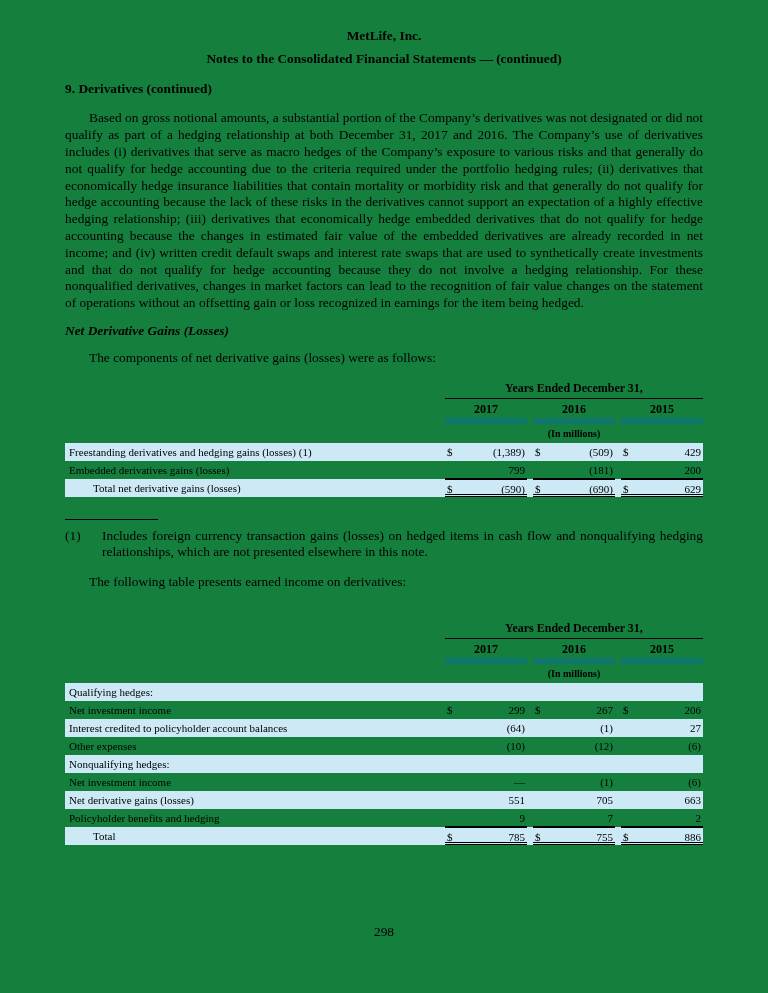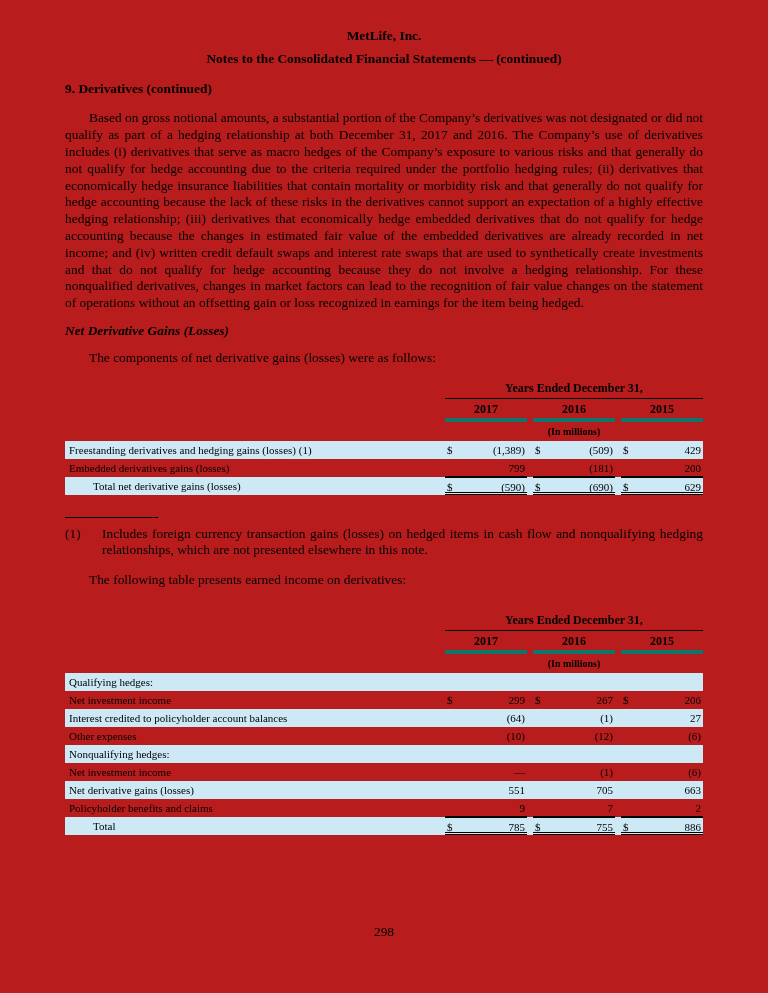--- a/index.html
+++ b/index.html
@@ -7,21 +7,21 @@
   body {
     background: #ffffff;
     font-family: "Liberation Serif", "DejaVu Serif", serif;
     color: #000;
   }
   .page {
     position: relative;
     width: 768px;
     height: 993px;
     margin: 0 auto;
-    background: #b91c1c;
+    background: #15803d;
     padding: 28px 65px 0 65px;
     font-size: 13.4px;
     line-height: 16.8px;
   }
   .company-name { text-align: center; font-weight: bold; margin-bottom: 6px; }
   .doc-title { text-align: center; font-weight: bold; margin-bottom: 13px; }
   .section-heading { font-weight: bold; margin-bottom: 13px; }
   .intro-paragraph {
     text-align: justify;
     text-indent: 24px;
@@ -35,21 +35,21 @@
   .thead { display: flex; margin-bottom: 2px; }
   .thead .spacer { flex: 1; }
   .numarea { width: 264px; padding-left: 6px; }
   .period-line {
     text-align: center; font-weight: bold; font-size: 12px; line-height: 14px;
     border-bottom: 1px solid #000; padding-bottom: 3px;
   }
   .year-cells { display: flex; gap: 6px; margin-top: 1px; }
   .year-cell {
     width: 82px; text-align: center; font-weight: bold; font-size: 12px;
-    line-height: 14px; border-bottom: 4px solid #0f766e; padding: 2px 0 2px 0;
+    line-height: 14px; border-bottom: 6px solid #0f766e; padding: 2px 0 2px 0;
   }
   .units-line {
     text-align: center; font-weight: bold; font-size: 10px; line-height: 14px;
     padding-top: 3px;
   }
   .trow { display: flex; height: 18px; line-height: 18px; font-size: 11px; }
   .trow.shaded { background: var(--row-highlight); }
   .tlabel { flex: 1; padding-left: 4px; white-space: nowrap; overflow: hidden; }
   .tlabel.indent { padding-left: 28px; }
   .tgroup { width: 82px; margin-left: 6px; display: flex; height: 100%; }
@@ -59,21 +59,21 @@
   .trow.rule-total .tgroup { border-top: 1px solid #000; border-bottom: 3px double #000; }
 
   
   .footnote-divider {
     width: 93px; border-top: 1px solid #000; margin-top: 22px; margin-bottom: 8px;
   }
   .footnote { display: flex; margin-bottom: 13px; }
   .footnote .fn-marker { width: 37px; flex: 0 0 37px; }
   .footnote .fn-text { flex: 1; text-align: justify; }
 
-  .t2-leadin { text-indent: 24px; margin-bottom: 24px; }
+  .t2-leadin { text-indent: 24px; margin-bottom: 30px; }
 
   .page-number { position: absolute; bottom: 52px; left: 0; right: 0; text-align: center; }
 </style>
 </head>
 <body>
 
 <div class="page">
 
   <div class="company-name">MetLife, Inc.</div>
   <div class="doc-title">Notes to the Consolidated Financial Statements — (continued)</div>
@@ -264,21 +264,21 @@
       <div class="tgroup">
           <span class="d"></span>
           <span class="v">705</span>
         </div>
       <div class="tgroup">
           <span class="d"></span>
           <span class="v">663</span>
         </div>
     </div>
     <div class="trow rule-bottom">
-      <div class="tlabel">Policyholder benefits and claims</div>
+      <div class="tlabel">Policyholder benefits and hedging</div>
       <div class="tgroup">
           <span class="d"></span>
           <span class="v">9</span>
         </div>
       <div class="tgroup">
           <span class="d"></span>
           <span class="v">7</span>
         </div>
       <div class="tgroup">
           <span class="d"></span>

